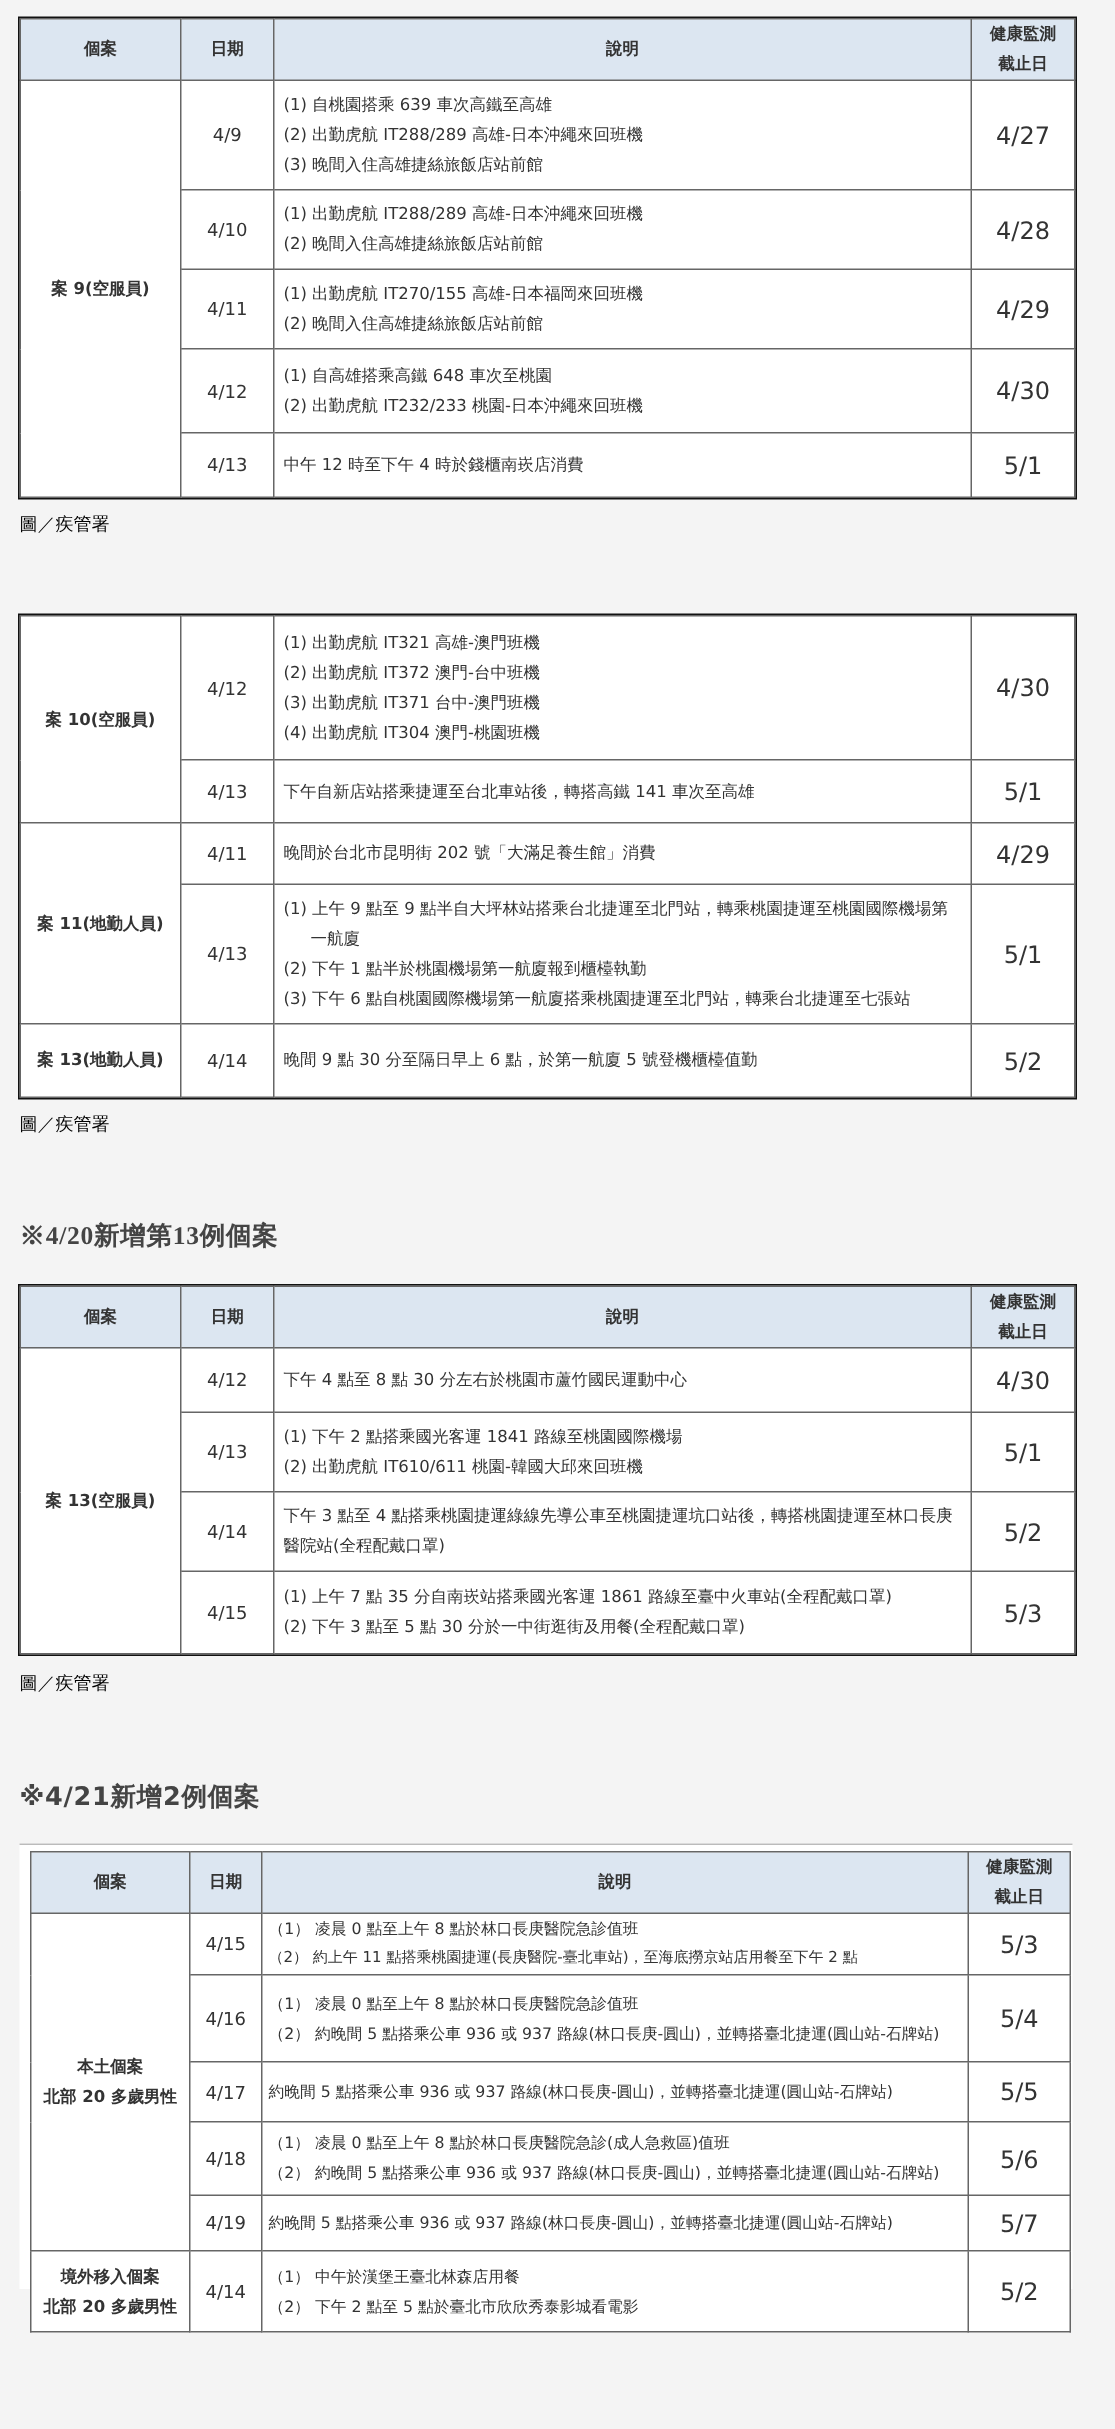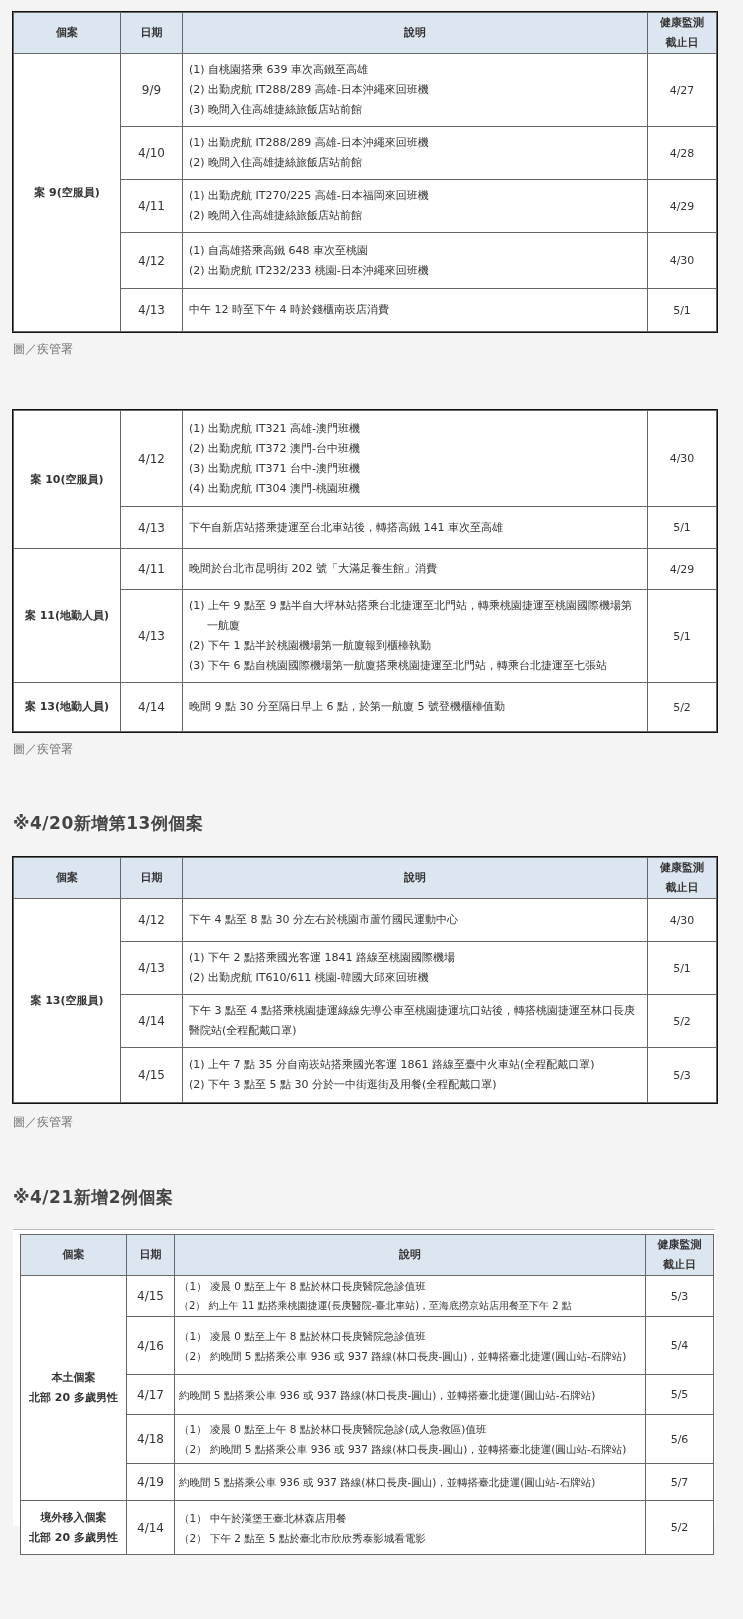--- a/index.html
+++ b/index.html
@@ -26,28 +26,28 @@
   table.case th {
     background: #dce6f1;
     font-weight: bold;
     color: #333;
     font-size: 11px;
     text-align: center;
     line-height: 20px;
   }
   td.casecell { text-align: center; font-weight: bold; font-size: 11px; line-height: 20px; }
   td.date { text-align: center; font-size: 12px; }
-  td.end { text-align: center; font-size: 11px; }
+  td.end { text-align: center; font-size: 16px; }
   td.desc { padding: 6px 6px !important; line-height: 20px; font-size: 11px; text-align: left; }
   td.desc .line { display: block; }
   td.desc .line.hang { padding-left: 18px; text-indent: -18px; }
   table.t1, table.t2, table.t3 { outline: 1.5px solid #111; }
   .caption {
     position: absolute; left: 13px;
-    font-size: 12px; color: #737373;
+    font-size: 12px; color: #000000;
   }
   .heading {
     position: absolute; left: 13px;
     font-size: 17px; font-weight: bold; color: #444;
     letter-spacing: 0.5px;
   }
   .wrap4 {
     position: absolute; left: 13px; top: 1191px;
     width: 702px; height: 1521px;
     background: #fff;
@@ -70,40 +70,40 @@
     <th>個案</th>
     <th>日期</th>
     <th>說明</th>
     <th>
           <span style="display:block">健康監測</span>
           <span style="display:block">截止日</span>
         </th>
   </tr>
   <tr style="height:69px">
     <td class="casecell" rowspan="5">案 9(空服員)</td>
-    <td class="date">9/9</td>
+    <td class="date">4/9</td>
     <td class="desc">
       <span class="line">(1) 自桃園搭乘 639 車次高鐵至高雄</span>
       <span class="line">(2) 出勤虎航 IT288/289 高雄-日本沖繩來回班機</span>
       <span class="line">(3) 晚間入住高雄捷絲旅飯店站前館</span>
     </td>
     <td class="end">4/27</td>
   </tr>
   <tr style="height:52px">
     <td class="date">4/10</td>
     <td class="desc">
       <span class="line">(1) 出勤虎航 IT288/289 高雄-日本沖繩來回班機</span>
       <span class="line">(2) 晚間入住高雄捷絲旅飯店站前館</span>
     </td>
     <td class="end">4/28</td>
   </tr>
   <tr style="height:53px">
     <td class="date">4/11</td>
     <td class="desc">
-      <span class="line">(1) 出勤虎航 IT270/225 高雄-日本福岡來回班機</span>
+      <span class="line">(1) 出勤虎航 IT270/155 高雄-日本福岡來回班機</span>
       <span class="line">(2) 晚間入住高雄捷絲旅飯店站前館</span>
     </td>
     <td class="end">4/29</td>
   </tr>
   <tr style="height:56px">
     <td class="date">4/12</td>
     <td class="desc">
       <span class="line">(1) 自高雄搭乘高鐵 648 車次至桃園</span>
       <span class="line">(2) 出勤虎航 IT232/233 桃園-日本沖繩來回班機</span>
     </td>
@@ -170,21 +170,21 @@
     <td class="desc">
           <span class="line">晚間 9 點 30 分至隔日早上 6 點，於第一航廈 5 號登機櫃檯值勤</span>
         </td>
     <td class="end">5/2</td>
   </tr>
 </tbody>
   </table>
 
 <div class="caption" style="top:741px;">圖／疾管署</div>
 
-<div class="heading" style="top:812px;">※4/20新增第13例個案</div>
+<div class="heading" style="top:812px;font-family:Liberation Serif, serif;">※4/20新增第13例個案</div>
 
 <table class="case t3" style="left:13px; top:857px; width:703px; height:244px;">
   <colgroup>
       <col style="width:107px">
       <col style="width:62px">
       <col style="width:465px">
       <col style="width:69px">
     </colgroup>
   <tbody>
       <tr style="height:41px">

